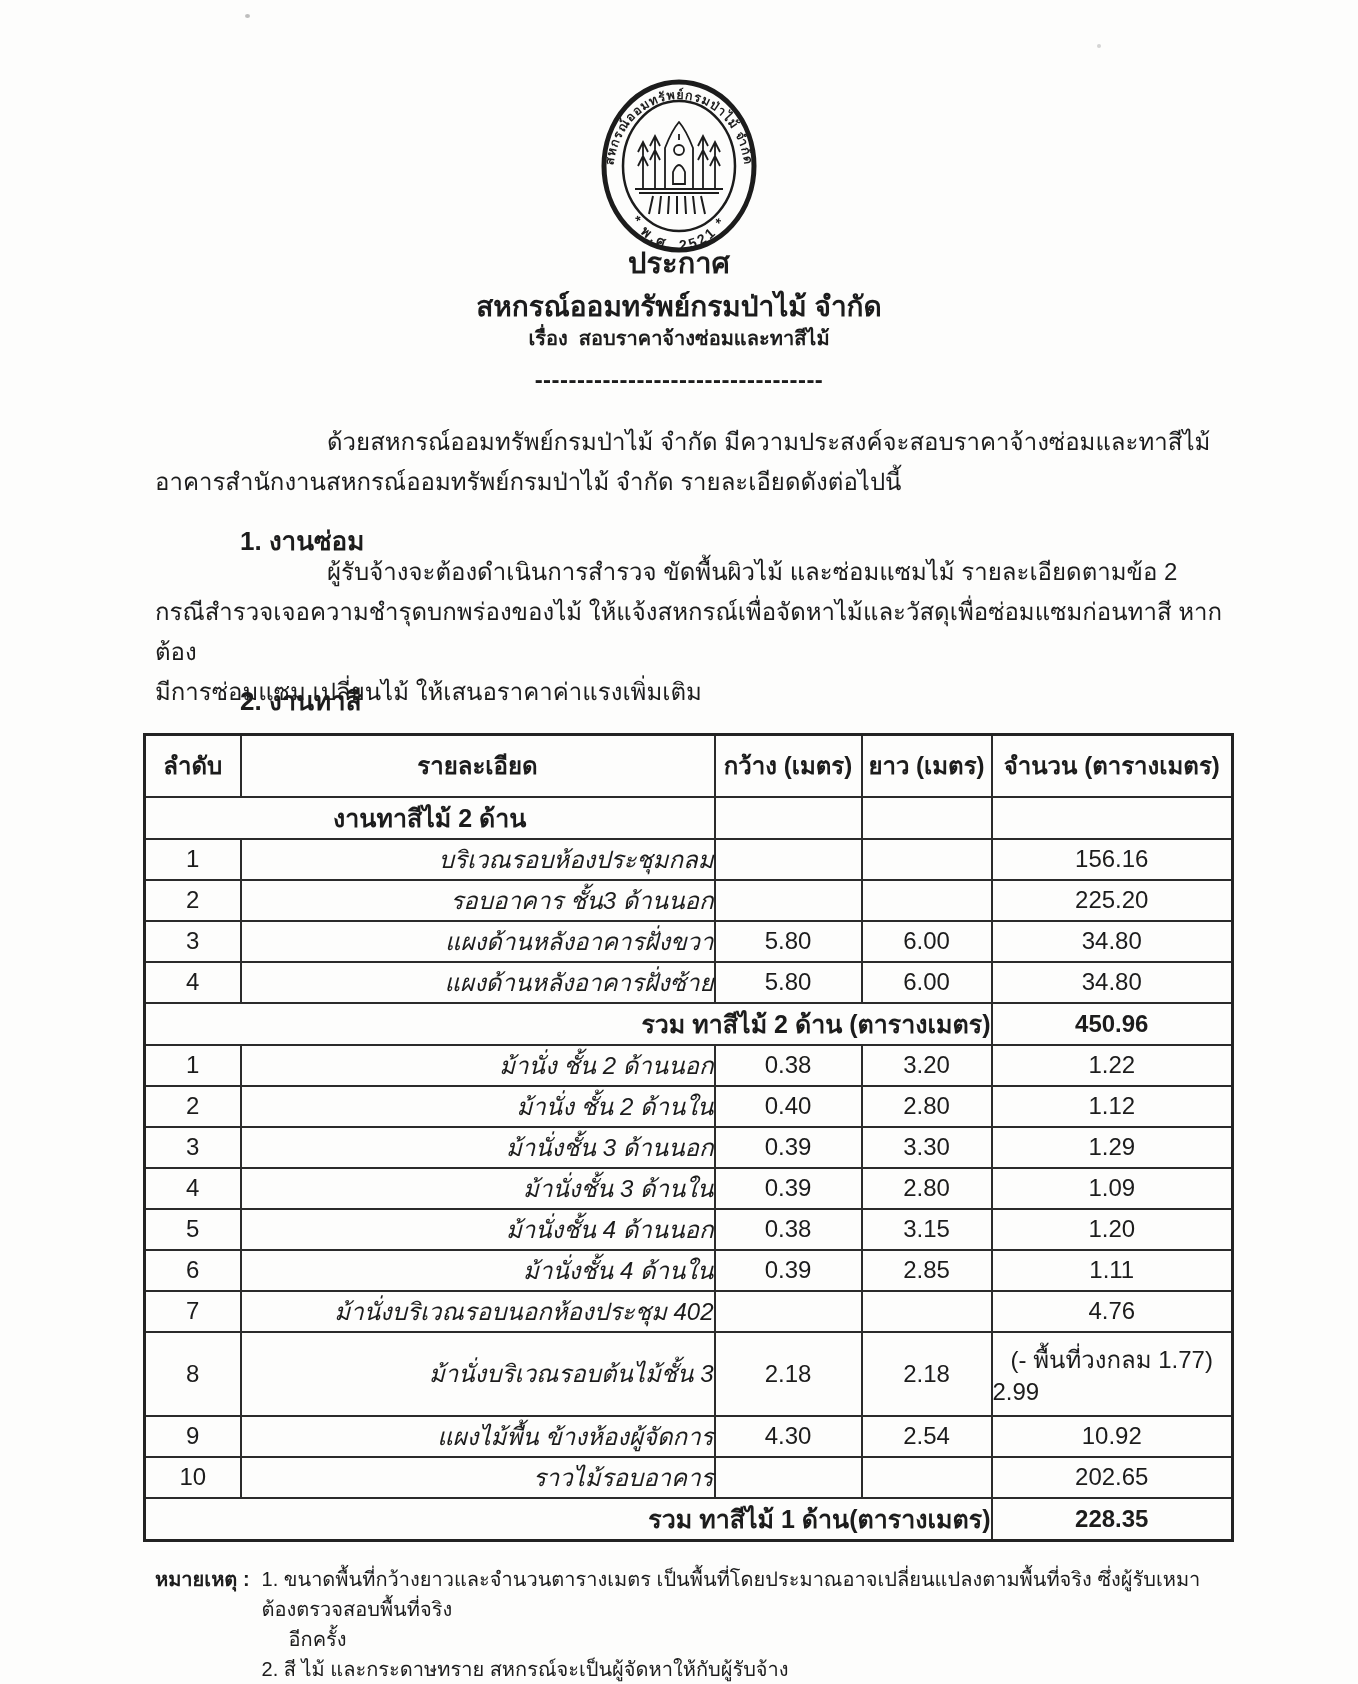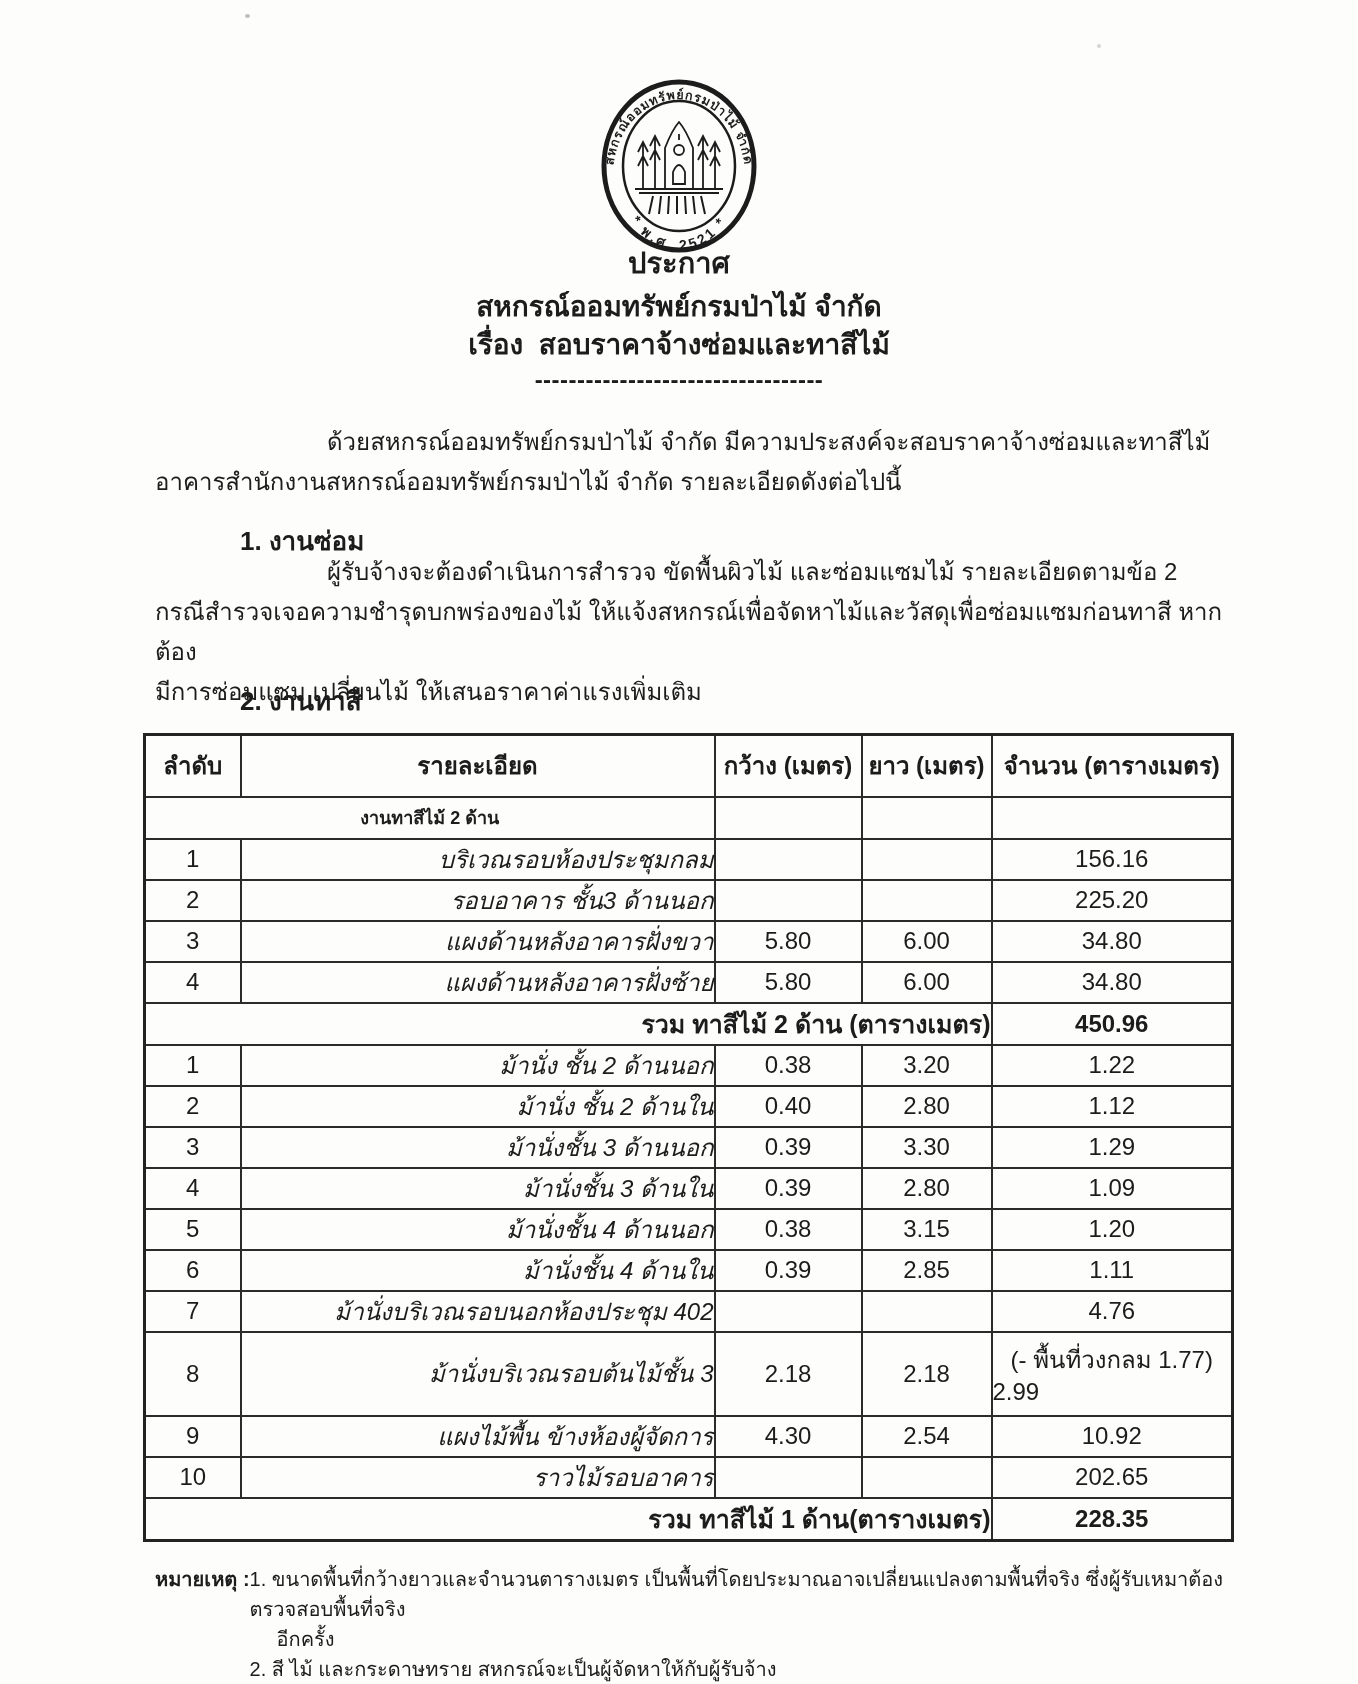--- a/index.html
+++ b/index.html
@@ -10,21 +10,21 @@
     height: 1684px;
     background: #fdfdfc;
     color: #1c1c1c;
     font-family: "Liberation Sans", "DejaVu Sans", sans-serif;
     overflow: hidden;
   }
   .centered { position: absolute; left: 0; right: 0; text-align: center; }
   .seal-wrap { position: absolute; top: 76px; left: 50%; transform: translateX(-50%); }
   .doc-title   { top: 240px; font-size: 29px; font-weight: 700; }
   .doc-org     { top: 284px; font-size: 28px; font-weight: 700; }
-  .doc-subject { top: 322px; font-size: 28px; font-weight: 700; white-space: pre-wrap; }
+  .doc-subject { top: 322px; font-size: 20px; font-weight: 700; white-space: pre-wrap; }
   .doc-divider { top: 366px; font-size: 24px; font-weight: 700; letter-spacing: 0.5px; }
   .body-block { position: absolute; left: 155px; width: 1080px; font-size: 24px; line-height: 40px; }
   .intro-block { top: 422px; }
   .s1-body { top: 552px; }
   .line-indent { text-indent: 172px; }
   .heading { position: absolute; left: 240px; font-size: 26px; font-weight: 700; line-height: 34px; }
   .h-s1 { top: 524px; }
   .h-s2 { top: 684px; }
   table.paint {
     position: absolute; top: 733px; left: 143px;
@@ -34,30 +34,30 @@
   }
   table.paint td, table.paint th { border: 2px solid #2b2b2b; vertical-align: middle; padding: 0; }
   tr.h-header { height: 62px; }
   tr.h-sec    { height: 42px; }
   tr.h-row    { height: 40px; }
   tr.h-row-tall { height: 84px; }
   tr.h-total  { height: 40px; }
   th.colhead { font-weight: 700; font-size: 24px; text-align: center; }
   td.c { text-align: center; }
   td.desc { text-align: right; padding-left: 16px; font-style: italic; }
-  td.sec-title { text-align: center; font-weight: 700; font-size: 18px; }
+  td.sec-title { text-align: center; font-weight: 700; font-size: 25px; }
   td.tot-label { text-align: right; padding-right: 14px; font-weight: 700; font-size: 25px; }
   td.tot-val { text-align: center; font-weight: 700; }
   td .area-note { line-height: 30px; padding-top: 6px; text-align: center; }
   td .area-val  { line-height: 34px; text-align: left; }
   .notes {
     position: absolute; top: 1564px; left: 155px; width: 1080px;
     font-size: 20px; line-height: 30px; display: flex; align-items: flex-start;
   }
-  .notes-label { font-weight: 700; white-space: nowrap; }
+  .notes-label { font-weight: 700; white-space: nowrap; margin-right: 12px; }
   .note-item .cont { padding-left: 27px; }
   .speck { position: absolute; border-radius: 50%; background: #8a8a8a; opacity: 0.55; }
   .speck-1 { width: 5px; height: 4px; top: 14px; left: 245px; }
   .speck-2 { width: 4px; height: 4px; top: 44px; left: 1097px; opacity: 0.35; }
   svg text { fill: #1c1c1c; }
 </style>
 </head>
 <body>
 
 <div class="page">

